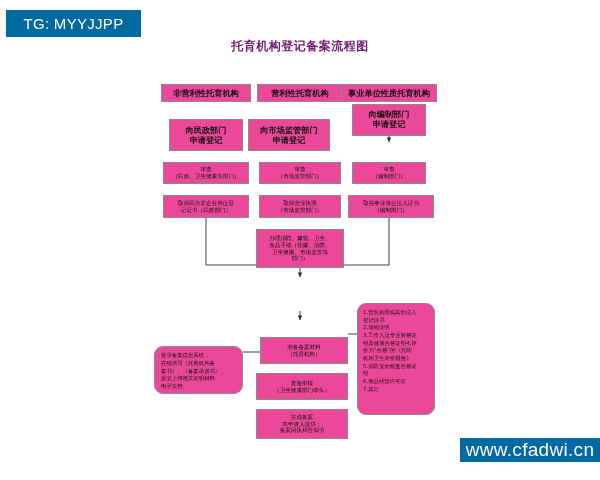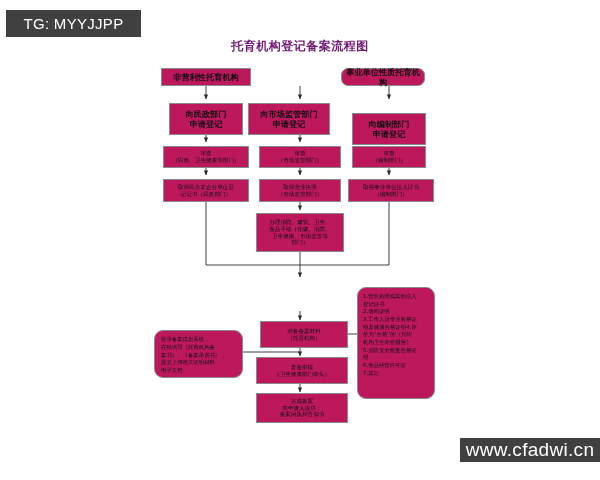--- a/index.html
+++ b/index.html
@@ -18,21 +18,21 @@
     position: absolute;
     left: 0;
     top: 0;
     width: 600px;
     height: 480px;
   }
 
   
   .wm {
     position: absolute;
-    background: #404040;
+    background: #0369a1;
     color: #ffffff;
     font-family: "Liberation Sans", sans-serif;
     display: flex;
     align-items: center;
     justify-content: center;
     letter-spacing: 0.3px;
   }
   #wm-top {
     left: 6px;
     top: 10px;
@@ -69,30 +69,31 @@
     top: 0;
     width: 600px;
     height: 480px;
     pointer-events: none;
   }
 
   
   .node {
     position: absolute;
     box-sizing: border-box;
-    background: #be185d;
+    background: #ec4899;
     border: 1px solid #8a8a8a;
     color: #111111;
     display: flex;
     align-items: center;
     justify-content: center;
     text-align: center;
     line-height: 1.22;
     white-space: pre-line;
     padding: 1px 2px;
+    margin-top: 16px;
   }
   .node.bold {
     font-weight: bold;
     font-size: 8.2px;
     font-family: "DejaVu Sans", "Liberation Sans", sans-serif;
   }
   .node.small {
     font-size: 5.6px;
     font-family: "DejaVu Sans", "Liberation Sans", sans-serif;
   }
@@ -159,27 +160,28 @@
 
       <line x1="300" y1="384" x2="300" y2="392" marker-end="url(#ar)"></line>
 
       <line x1="243" y1="352" x2="300" y2="352"></line>
 
       <line x1="348" y1="334" x2="357" y2="334"></line>
     </g>
   </svg>
 
   <div class="node bold" style="left:161px;top:68px;width:90px;height:18px;">非营利性托育机构</div>
-  <div class="node bold" style="left:341px;top:68px;width:84px;height:18px;border-radius:7px;">事业单位性质托育机构</div>
+  <div class="node bold" style="left:257px;top:68px;width:86px;height:18px;">营利性托育机构</div>
+  <div class="node bold" style="left:341px;top:68px;width:96px;height:18px;">事业单位性质托育机构</div>
 
   <div class="node bold" style="left:169px;top:103px;width:74px;height:32px;">向民政部门
 申请登记</div>
   <div class="node bold" style="left:248px;top:103px;width:82px;height:32px;">向市场监管部门
 申请登记</div>
-  <div class="node bold" style="left:352px;top:113px;width:74px;height:32px;">向编制部门
+  <div class="node bold" style="left:352px;top:88px;width:74px;height:32px;font-family:Liberation Mono, monospace;">向编制部门
 申请登记</div>
 
   <div class="node small" style="left:163px;top:146px;width:86px;height:22px;">审查
 （民政、卫生健康等部门）</div>
   <div class="node small" style="left:259px;top:146px;width:82px;height:22px;">审查
 （市场监管部门）</div>
   <div class="node small" style="left:352px;top:146px;width:74px;height:22px;">审查
 （编制部门）</div>
 
   <div class="node small" style="left:163px;top:179px;width:86px;height:23px;">取得民办非企业单位登

